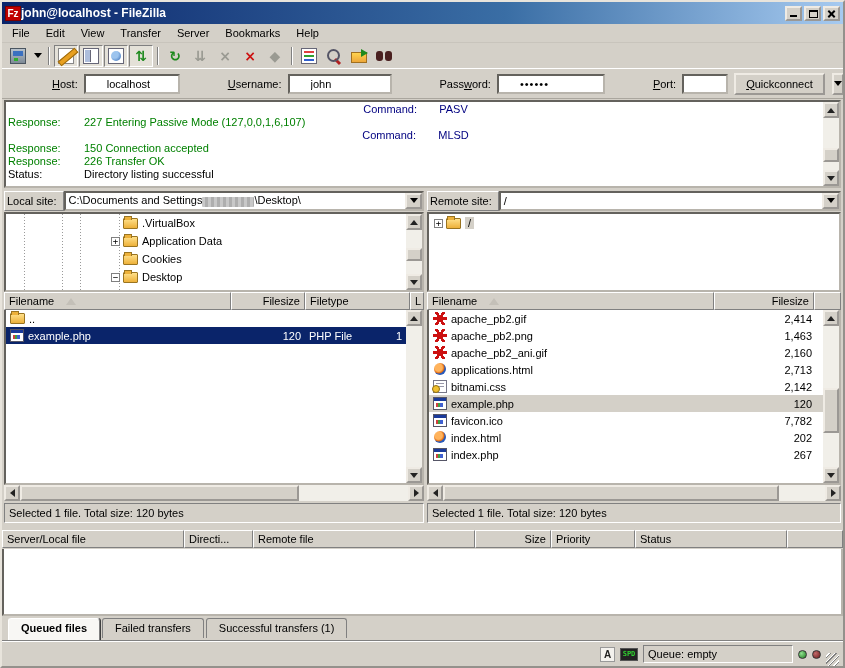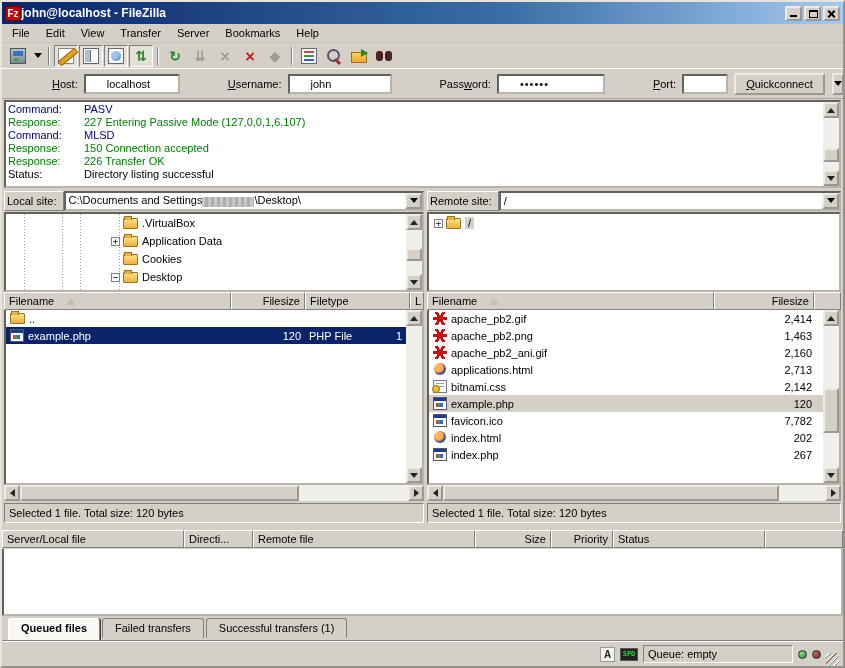--- a/index.html
+++ b/index.html
@@ -60,21 +60,21 @@
   .qinput { height:20px; border:2px inset #b8b4ac; background:#fff; font-family:"Liberation Sans",sans-serif; font-size:11px; padding:1px 21px; }
   .w-host { width:96px; } .w-user { width:104px; } .w-pass { width:108px; letter-spacing:1px; } .w-port { width:42px; }
   .qc-btn { height:22px; padding:0 10px; background:#d4d0c8; border:2px outset #efebe4; font-family:"Liberation Sans",sans-serif; font-size:11px; }
   .qc-drop { width:17px; height:22px; background:#d4d0c8; border:2px outset #efebe4; display:flex; align-items:center; justify-content:center; margin-left:1px; }
 
   
   .logpane { height:88px; flex:0 0 88px; margin:1px 2px 2px 2px; border:2px inset #b8b4ac; background:#fff; display:flex; }
   .logbody { flex:1; overflow:hidden; padding:1px 0 0 2px; }
   .logline { display:flex; height:13px; line-height:13px; white-space:nowrap; }
   .loglabel { width:76px; flex:0 0 76px; }
-  .lc-cmd { color:#000080; } .lc-resp { color:#008000; } .lc-status { color:#000000; }
+  .lc-cmd { color:#000080;justify-content:center; } .lc-resp { color:#008000; } .lc-status { color:#000000; }
 
   
   .vsb { width:16px; flex:0 0 16px; background:#f1efe9; display:flex; flex-direction:column; }
   .hsb { height:16px; flex:0 0 16px; background:#f1efe9; display:flex; }
   .sbtn { width:16px; height:16px; flex:0 0 16px; background:#d4d0c8; border:2px outset #efebe4; display:flex; align-items:center; justify-content:center; }
   .vtrack { flex:1; position:relative; }
   .htrack { flex:1; position:relative; }
   .vthumb { position:absolute; left:0; width:16px; background:#d4d0c8; border:2px outset #efebe4; }
   .hthumb { position:absolute; top:0; height:16px; background:#d4d0c8; border:2px outset #efebe4; }
   .a-up { width:0;height:0;border-left:4px solid transparent;border-right:4px solid transparent;border-bottom:5px solid #222; }
@@ -562,21 +562,21 @@
         </span>
       <span class="hcell" style="width:69px;">
           <span>Directi...</span>
         </span>
       <span class="hcell" style="width:222px;">
           <span>Remote file</span>
         </span>
       <span class="hcell right" style="width:76px;">
           <span>Size</span>
         </span>
-      <span class="hcell" style="width:62px;justify-content:flex-end;">
+      <span class="hcell" style="width:84px;">
           <span>Priority</span>
         </span>
       <span class="hcell" style="width:152px;">
           <span>Status</span>
         </span>
       <span class="hcell" style="flex:1;"></span>
     </div>
     <div class="qbody"></div>
   </div>
 

